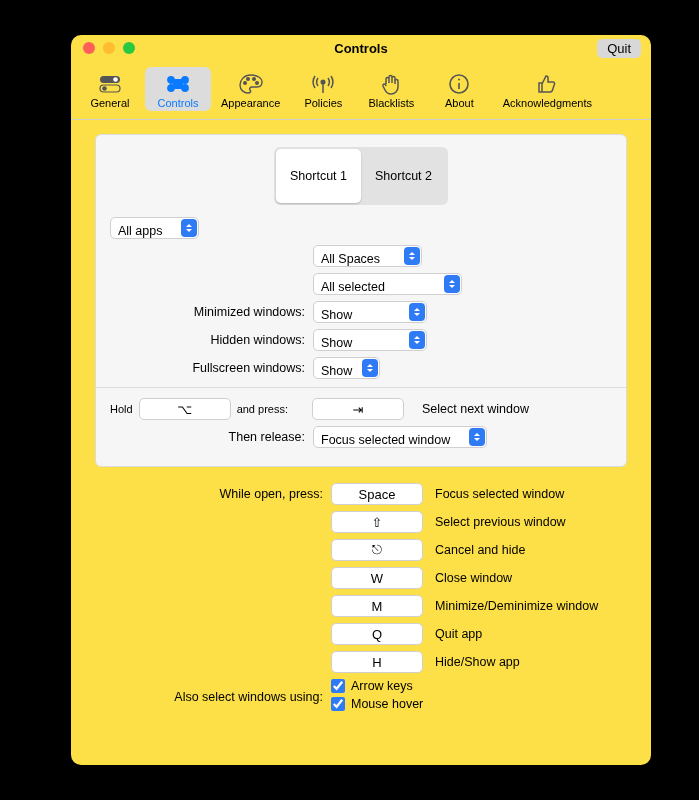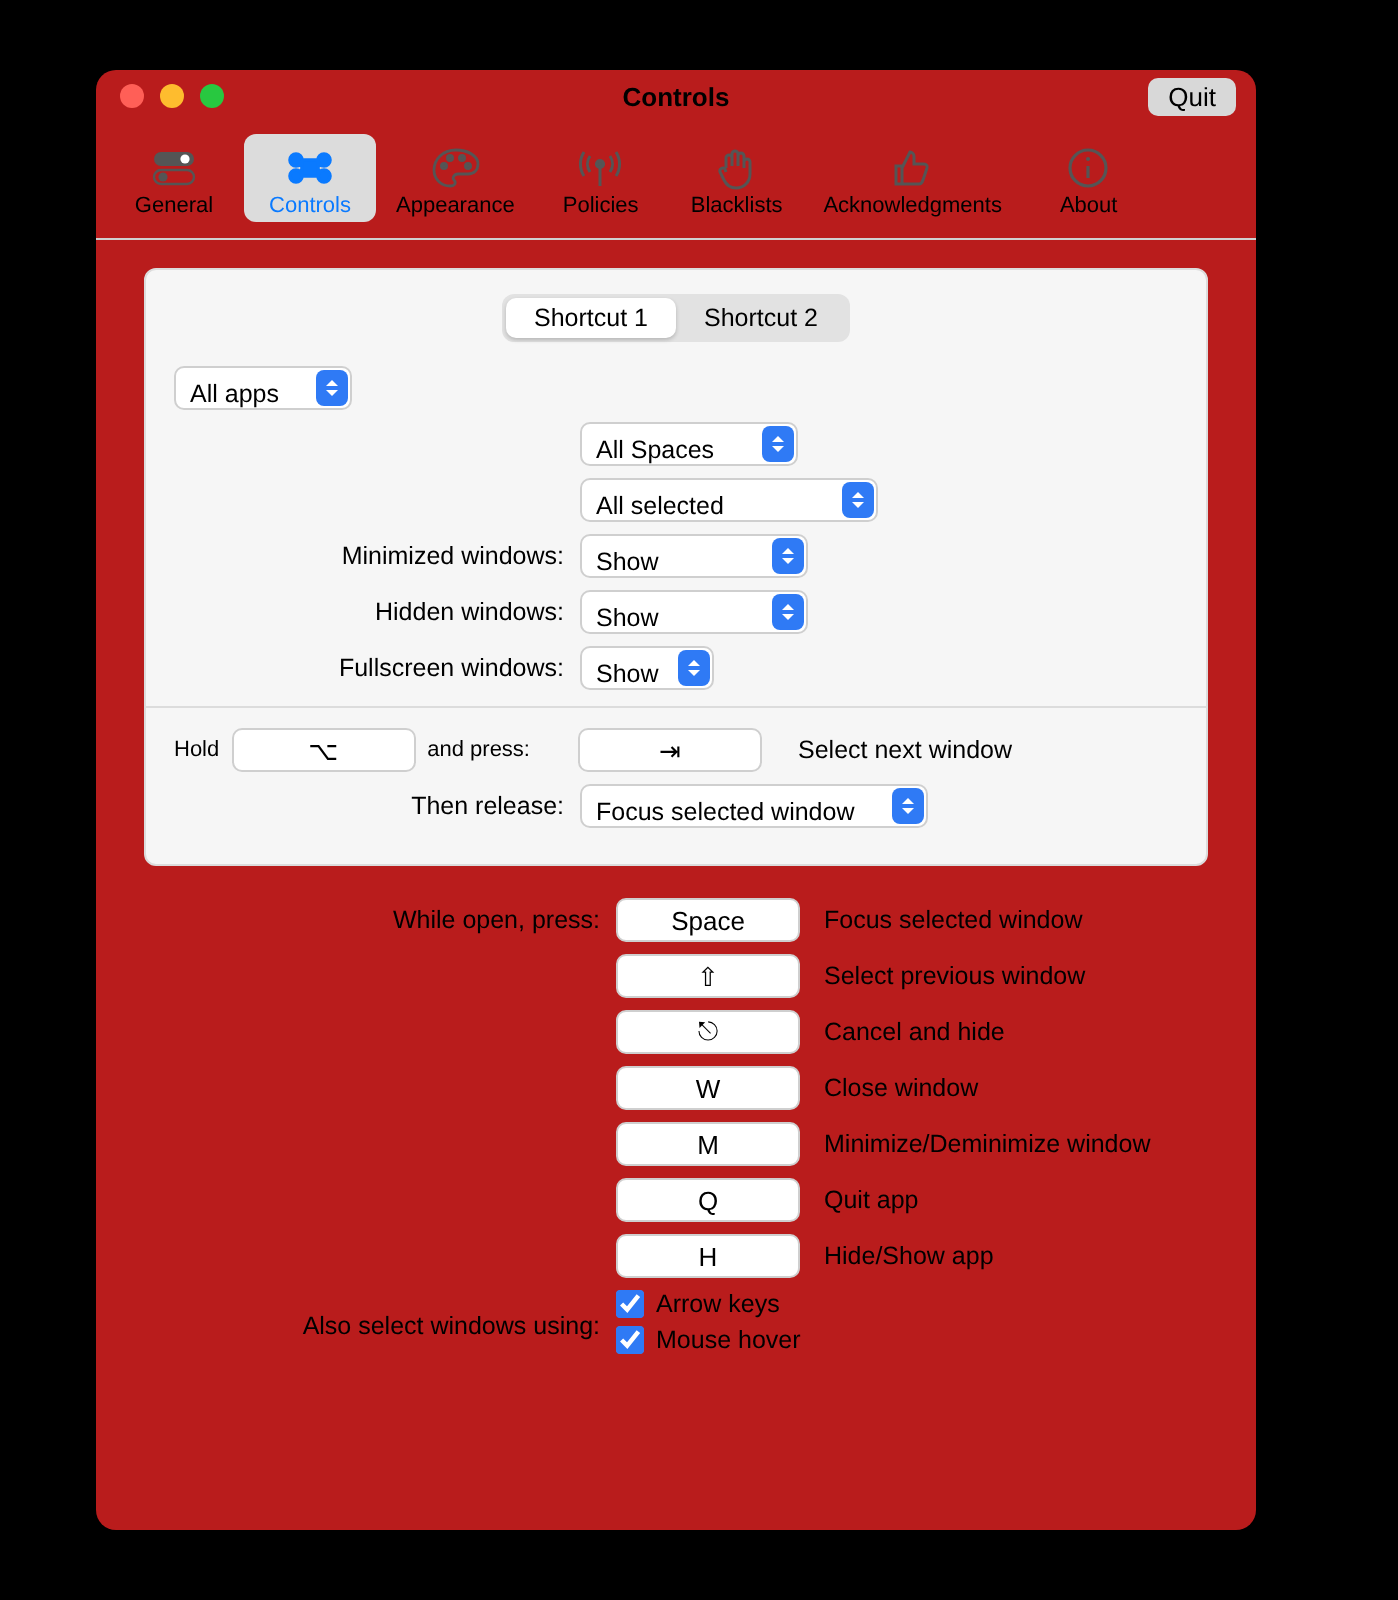--- a/index.html
+++ b/index.html
@@ -7,25 +7,25 @@
     background: #000;
     width: 699px;
     height: 800px;
     font-family: -apple-system, BlinkMacSystemFont, "Helvetica Neue", sans-serif;
     font-size: 13px;
     color: #000;
     position: relative;
   }
   .window {
     position: absolute;
-    left: 48px;
+    left: 71px;
     top: 35px;
     width: 580px;
     height: 730px;
-    background: #b91c1c;
+    background: #fde047;
     border-radius: 10px;
     box-shadow: 0 20px 60px rgba(0,0,0,0.5);
     overflow: hidden;
   }
   .titlebar {
     height: 26px;
     position: relative;
     display: flex;
     align-items: center;
   }
@@ -87,21 +87,21 @@
     padding: 12px 14px 12px 14px;
   }
   .seg-wrap { display:flex; justify-content:center; margin-bottom:12px;}
   .seg {
     display:flex;
     background:#e2e2e2;
     border-radius:6px;
     padding:2px;
   }
   .seg-btn {
-    padding: 3px 14px;
+    padding: 20px 14px;
     font-size:12.5px;
     border-radius:5px;
   }
   .seg-btn.active { background:#fff; box-shadow: 0 1px 2px rgba(0,0,0,0.2); }
   .row {
     display:flex;
     align-items:center;
     margin-bottom: 6px;
   }
   .rlabel {
@@ -207,37 +207,37 @@
       <div class="label">Policies</div>
     </div>
     <div class="tool">
       <div class="icon">
         <svg width="24" height="24" viewBox="0 0 24 24" fill="none" stroke="#555" stroke-width="1.5">
             <path d="M7 12 V7 a1.5 1.5 0 0 1 3 0 V11 M10 11 V5 a1.5 1.5 0 0 1 3 0 V11 M13 11 V6 a1.5 1.5 0 0 1 3 0 V12 M16 12 V9 a1.5 1.5 0 0 1 3 0 V15 c0 4 -3 7 -7 7 c-3 0 -5 -2 -6 -4 l-2 -4 a1.5 1.5 0 0 1 2.5 -1.5 L7 14"></path>
           </svg>
       </div>
       <div class="label">Blacklists</div>
     </div>
-    <div class="tool" style="min-width:90px">
-      <div class="icon">
-        <svg width="24" height="24" viewBox="0 0 24 24" fill="none" stroke="#555" stroke-width="1.5">
-            <path d="M4 20 V11 h3 v9 Z M7 12 l4-8 c1 0 2 1 2 2 v4 h5 c1 0 2 1 1.5 2 l-2 6 c-.3 1-1 2-2 2 H7"></path>
-          </svg>
-      </div>
-      <div class="label">Acknowledgments</div>
-    </div>
     <div class="tool">
       <div class="icon">
         <svg width="24" height="24" viewBox="0 0 24 24" fill="none" stroke="#555" stroke-width="1.6">
             <circle cx="12" cy="12" r="9"></circle>
             <line x1="12" y1="11" x2="12" y2="17"></line>
             <circle cx="12" cy="7.5" r="1" fill="#555" stroke="none"></circle>
           </svg>
       </div>
       <div class="label">About</div>
+    </div>
+    <div class="tool" style="min-width:90px">
+      <div class="icon">
+        <svg width="24" height="24" viewBox="0 0 24 24" fill="none" stroke="#555" stroke-width="1.5">
+            <path d="M4 20 V11 h3 v9 Z M7 12 l4-8 c1 0 2 1 2 2 v4 h5 c1 0 2 1 1.5 2 l-2 6 c-.3 1-1 2-2 2 H7"></path>
+          </svg>
+      </div>
+      <div class="label">Acknowledgments</div>
     </div>
   </div>
 
   <div class="content">
     <div class="panel">
       <div class="seg-wrap">
         <div class="seg">
           <div class="seg-btn active">Shortcut 1</div>
           <div class="seg-btn">Shortcut 2</div>
         </div>

